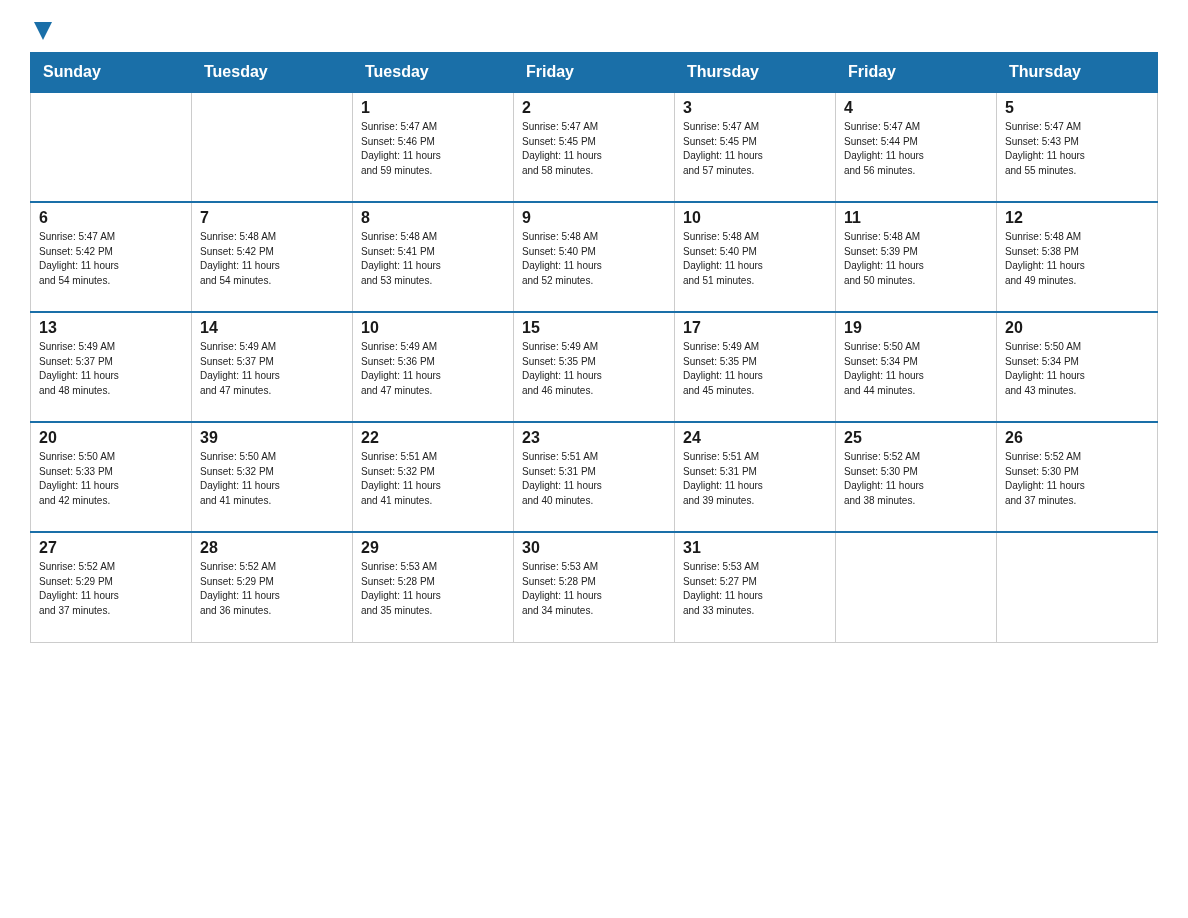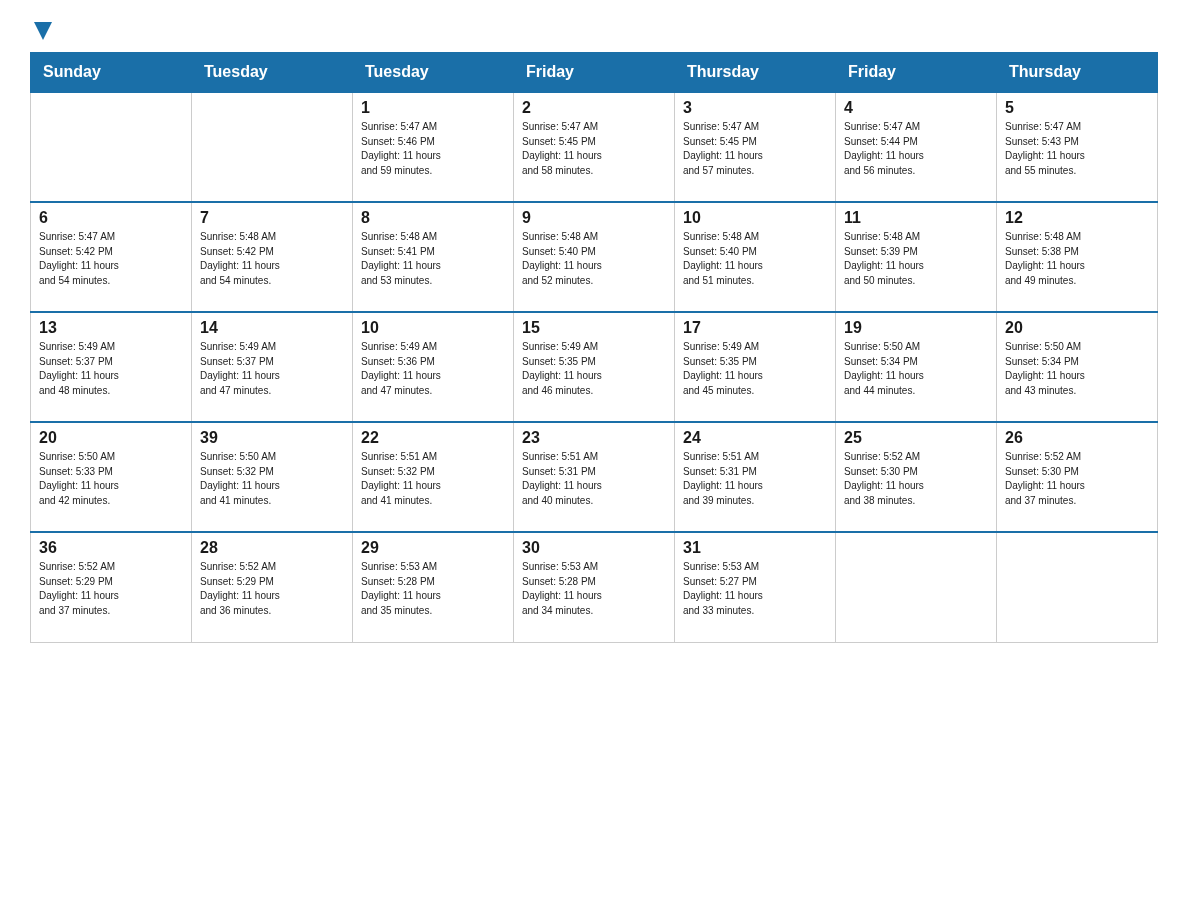--- a/index.html
+++ b/index.html
@@ -230,21 +230,21 @@
           <div class="day-number">25</div>
           <div class="day-info">Sunrise: 5:52 AM<br>Sunset: 5:30 PM<br>Daylight: 11 hours<br>and 38 minutes.</div>
         </td>
         <td>
           <div class="day-number">26</div>
           <div class="day-info">Sunrise: 5:52 AM<br>Sunset: 5:30 PM<br>Daylight: 11 hours<br>and 37 minutes.</div>
         </td>
       </tr>
       <tr class="week-row">
         <td>
-          <div class="day-number">36</div>
+          <div class="day-number">27</div>
           <div class="day-info">Sunrise: 5:52 AM<br>Sunset: 5:29 PM<br>Daylight: 11 hours<br>and 37 minutes.</div>
         </td>
         <td>
           <div class="day-number">28</div>
           <div class="day-info">Sunrise: 5:52 AM<br>Sunset: 5:29 PM<br>Daylight: 11 hours<br>and 36 minutes.</div>
         </td>
         <td>
           <div class="day-number">29</div>
           <div class="day-info">Sunrise: 5:53 AM<br>Sunset: 5:28 PM<br>Daylight: 11 hours<br>and 35 minutes.</div>
         </td>

